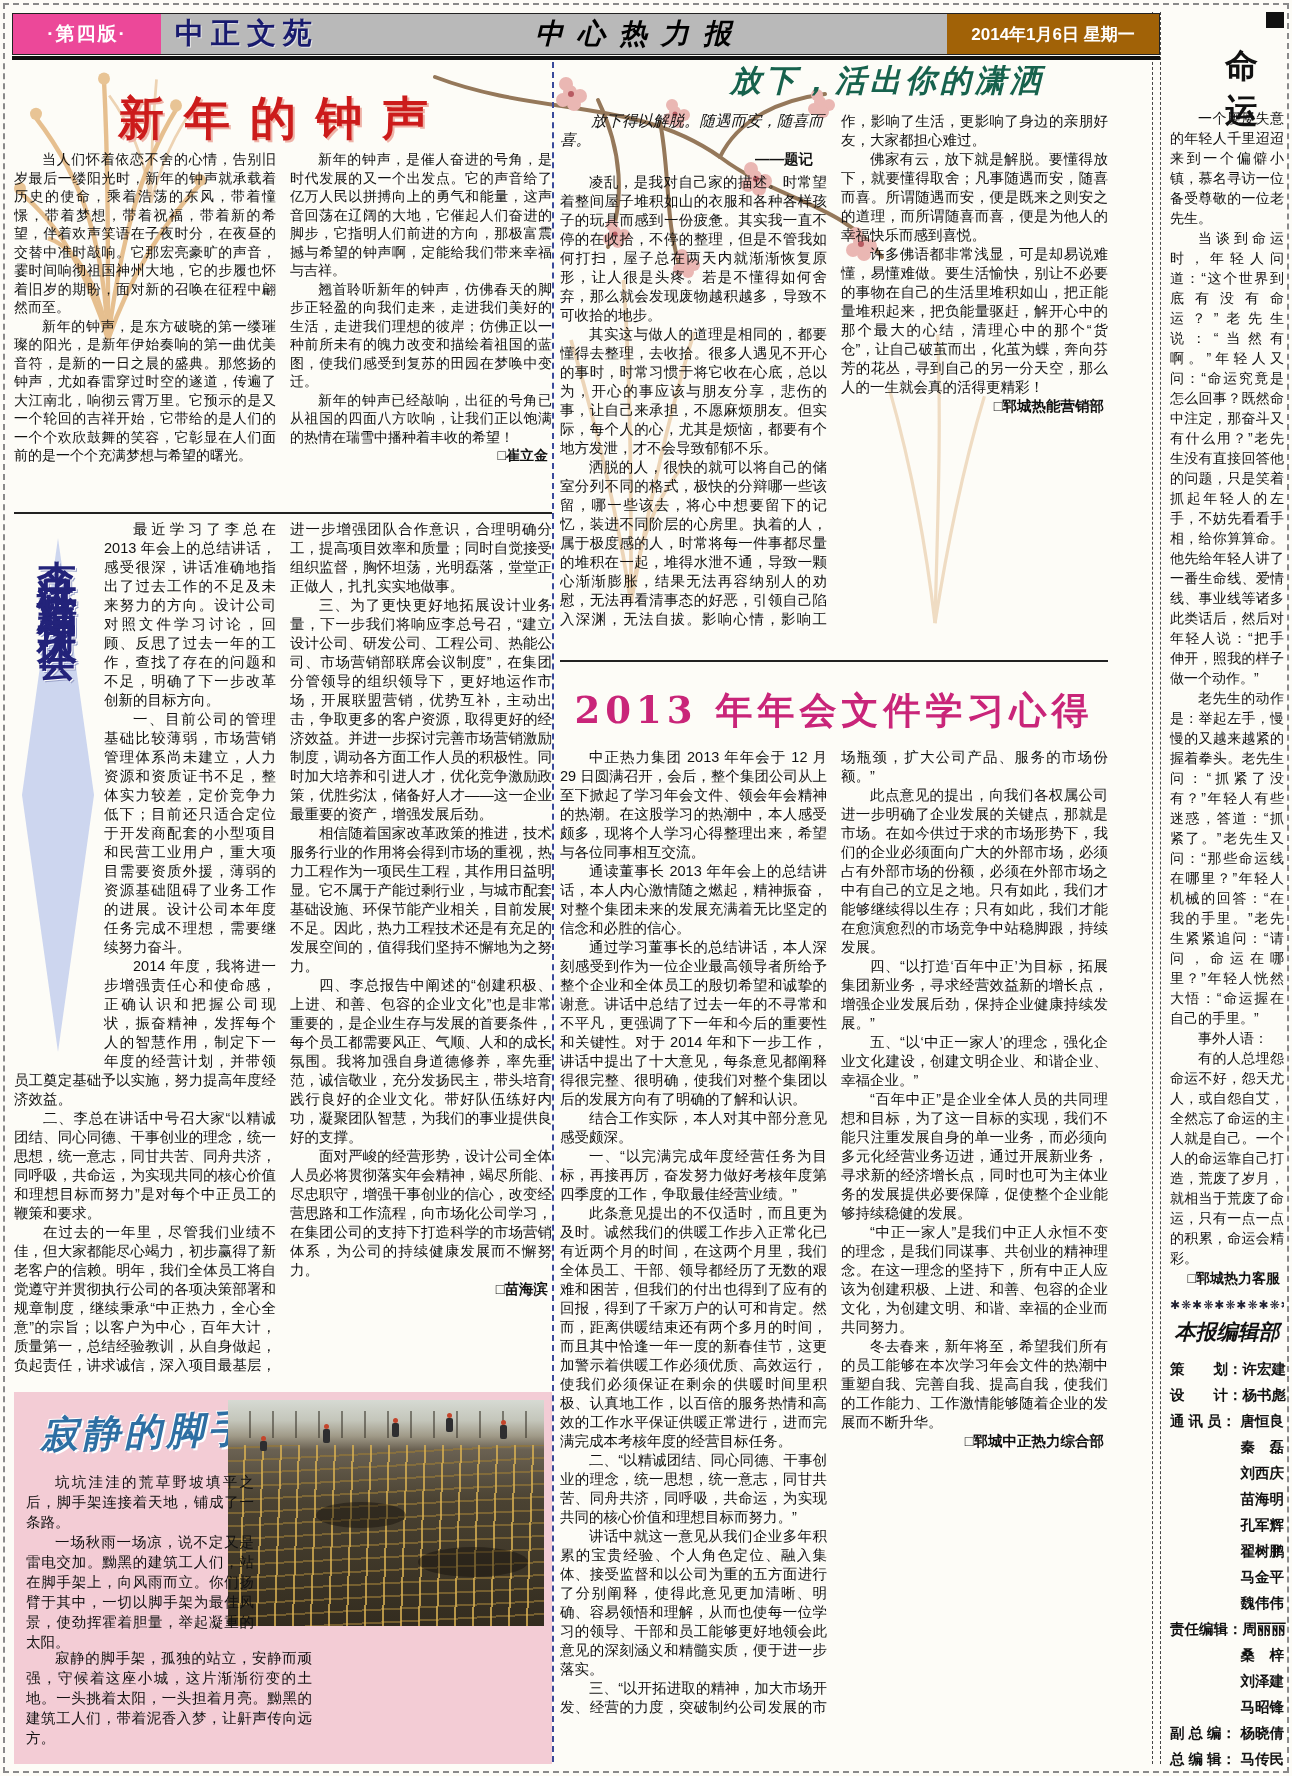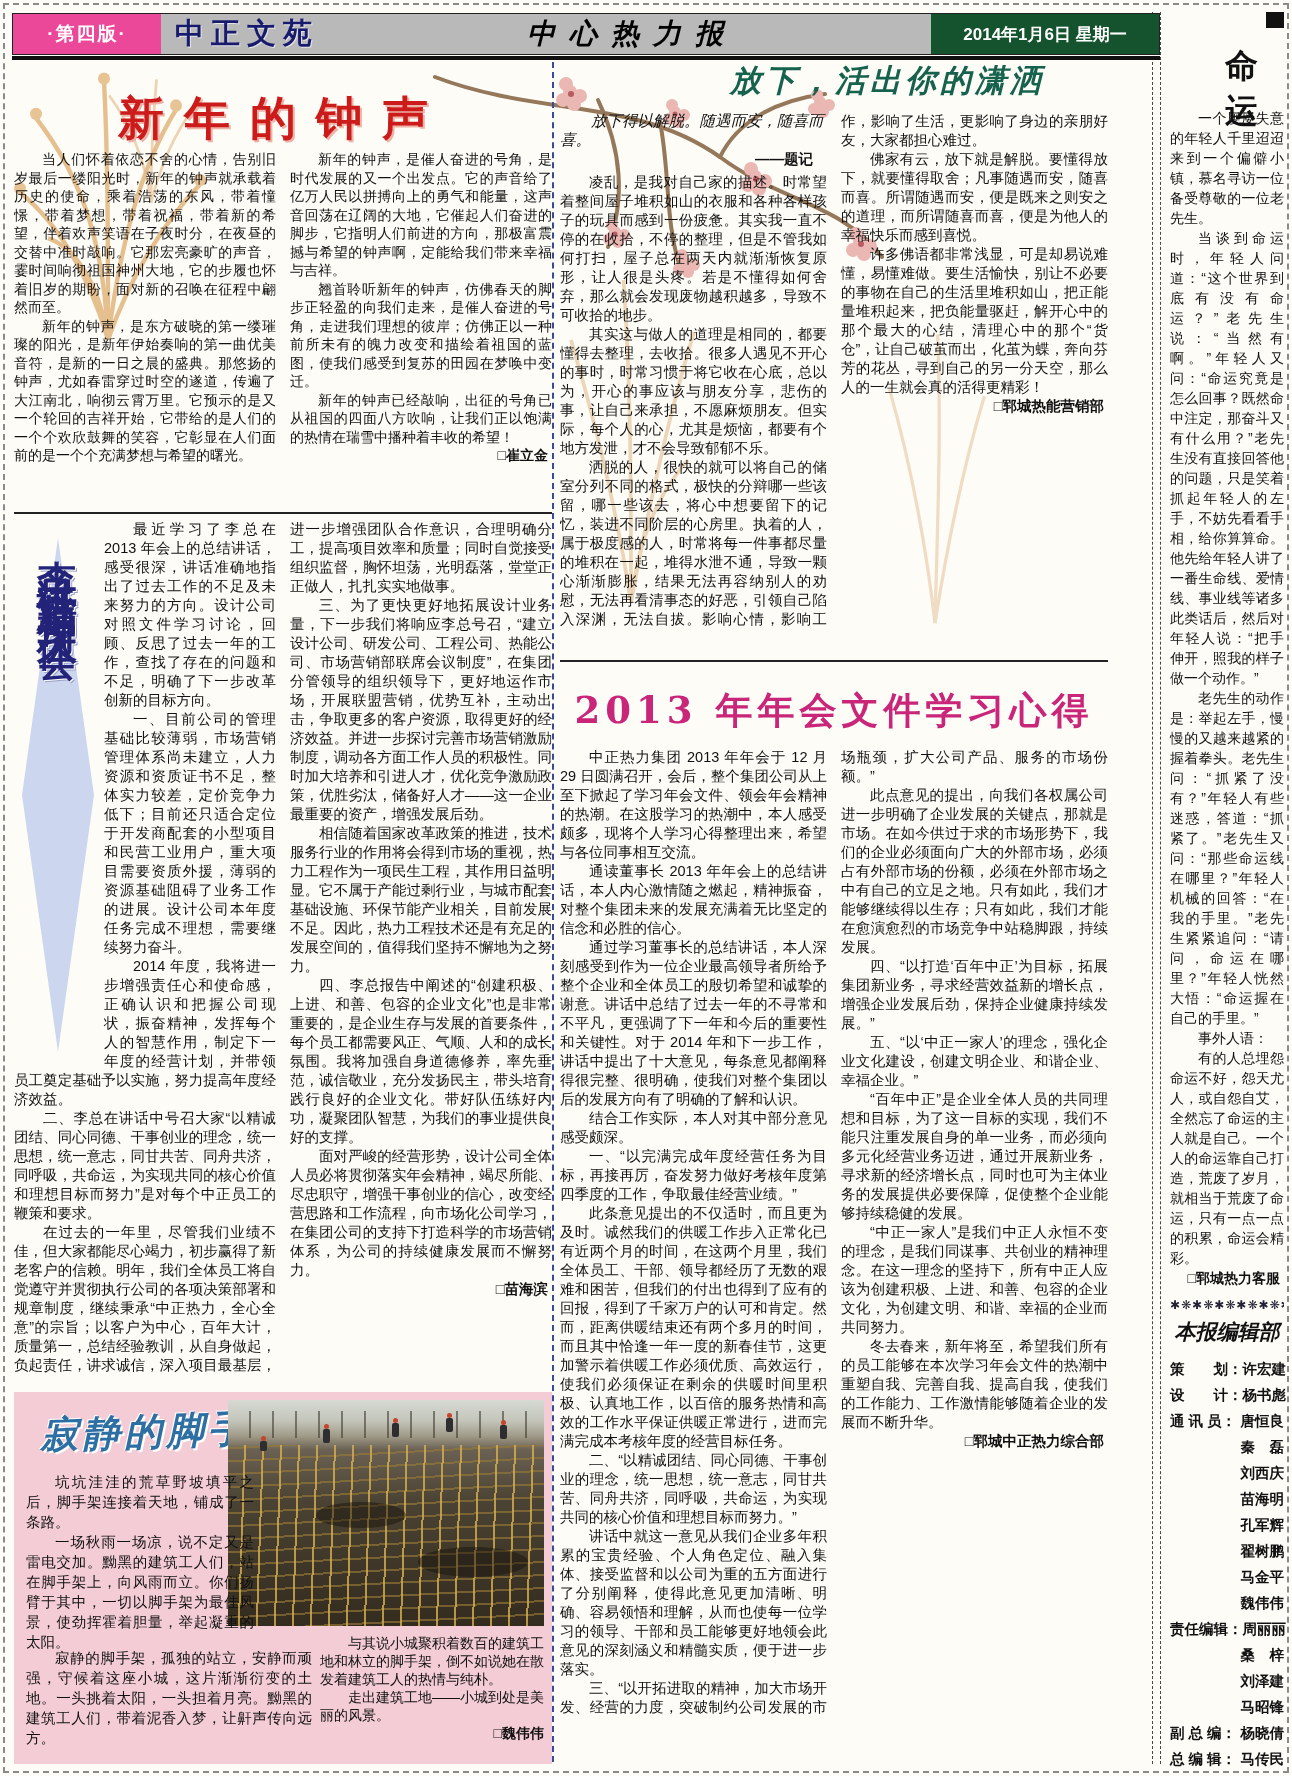--- a/index.html
+++ b/index.html
@@ -7,21 +7,21 @@
     width:1292px;height:1776px;position:relative;background:#fdfcf7;
     font-family:"Liberation Sans","DejaVu Sans",sans-serif;color:#111;
     overflow:hidden;
   }
   .page-border{position:absolute;inset:3px;border:2px dashed #8a8a8a;pointer-events:none;z-index:30;}
   
   .header{position:absolute;left:12px;top:13px;width:1146px;height:40px;background:#b9b9b9;border:1px solid #222;display:flex;align-items:stretch;z-index:5;}
   .edition-box{background:#ec4899;color:#fff;width:148px;display:flex;align-items:center;justify-content:center;font-size:19px;font-weight:bold;letter-spacing:2px;}
   .section-title{display:flex;align-items:center;padding:16px 14px;font-size:29px;font-weight:900;color:#181a6e;letter-spacing:7px;font-family:"Liberation Serif","DejaVu Serif",serif;text-shadow:1px 1px 0 #e6e6e6;}
   .masthead{flex:1;display:flex;align-items:center;justify-content:center;font-size:28px;font-weight:900;font-style:italic;letter-spacing:14px;font-family:"DejaVu Serif","Liberation Serif",serif;color:#000;}
-  .date-box{background:#14532d;color:#fff;width:228px;display:flex;align-items:center;justify-content:center;font-size:17px;font-weight:bold;}
+  .date-box{background:#a16207;color:#fff;width:212px;display:flex;align-items:center;justify-content:center;font-size:17px;font-weight:bold;}
   .header-rule{position:absolute;left:12px;top:56px;width:1148px;height:4px;background:#101010;z-index:5;}
   .corner-mark{position:absolute;left:1266px;top:12px;width:18px;height:16px;background:#111;z-index:6;}
   
   .vsep{position:absolute;left:552px;top:62px;width:0;height:1700px;border-left:2px dashed #3a4a9a;z-index:4;}
   .vsep2a{position:absolute;left:1152px;top:12px;width:0;height:1752px;border-left:1px dashed #444;z-index:4;}
   .vsep2b{position:absolute;left:1160px;top:12px;width:0;height:1752px;border-left:1px dashed #444;z-index:4;}
   .hrule{position:absolute;height:2px;background:#222;z-index:4;}
   
   .para{margin:0;text-indent:2em;text-align:justify;}
   .author{text-align:right;font-weight:bold;padding-right:4px;}
@@ -203,21 +203,21 @@
 <div class="hrule" style="left:14px;top:512px;width:538px;"></div>
 <div class="hrule" style="left:560px;top:660px;width:548px;"></div>
 
 <div class="art-bell">
   <div class="bell-title">新年的钟声</div>
   <div class="bell-body cols2">
     <div>
         <p class="para">当人们怀着依恋不舍的心情，告别旧岁最后一缕阳光时，新年的钟声就承载着历史的使命，乘着浩荡的东风，带着憧憬，带着梦想，带着祝福，带着新的希望，伴着欢声笑语在子夜时分，在夜昼的交替中准时敲响。它那宏亮豪旷的声音，霎时间响彻祖国神州大地，它的步履也怀着旧岁的期盼，面对新的召唤在征程中翩然而至。</p>
         <p class="para">新年的钟声，是东方破晓的第一缕璀璨的阳光，是新年伊始奏响的第一曲优美音符，是新的一日之晨的盛典。那悠扬的钟声，尤如春雷穿过时空的遂道，传遍了大江南北，响彻云霄万里。它预示的是又一个轮回的吉祥开始，它带给的是人们的一个个欢欣鼓舞的笑容，它彰显在人们面前的是一个个充满梦想与希望的曙光。</p>
         <p class="para">新年的钟声，是催人奋进的号角，是时代发展的又一个出发点。它的声音给了亿万人民以拼搏向上的勇气和能量，这声音回荡在辽阔的大地，它催起人们奋进的脚步，它指明人们前进的方向，那极富震撼与希望的钟声啊，定能给我们带来幸福与吉祥。</p>
-        <p class="para">翘首聆听新年的钟声，仿佛春天的脚步正轻盈的向我们走来，是催人奋进的号角，走进我们理想的彼岸；仿佛正以一种前所未有的魄力改变和描绘着祖国的蓝图，使我们感受到复苏的田园在梦唤中变迁。</p>
+        <p class="para">翘首聆听新年的钟声，仿佛春天的脚步正轻盈的向我们走来，走进我们美好的生活，走进我们理想的彼岸；仿佛正以一种前所未有的魄力改变和描绘着祖国的蓝图，使我们感受到复苏的田园在梦唤中变迁。</p>
         <p class="para">新年的钟声已经敲响，出征的号角已从祖国的四面八方吹响，让我们正以饱满的热情在瑞雪中播种着丰收的希望！</p>
       </div>
     <div class="author">□崔立金</div>
   </div>
 </div>
 
 <div class="art-fangxia">
   <div class="fx-title">放下，活出你的潇洒</div>
   <div class="fx-body">
     <div class="epigraph">放下得以解脱。随遇而安，随喜而喜。</div>
@@ -373,20 +373,13 @@
     <div class="worker" style="left:86%;top:11%;"></div>
     <div class="worker" style="left:10%;top:18%;height:10px;"></div>
   </div>
   <div class="sc-left">
       <p class="para">坑坑洼洼的荒草野坡填平之后，脚手架连接着天地，铺成了一条路。</p>
       <p class="para">一场秋雨一场凉，说不定又是雷电交加。黝黑的建筑工人们，站在脚手架上，向风雨而立。你们扬臂于其中，一切以脚手架为最佳风景，使劲挥霍着胆量，举起凝重的太阳。</p>
     </div>
   <div class="sc-bottom-left">
       <p class="para">寂静的脚手架，孤独的站立，安静而顽强，守候着这座小城，这片渐渐衍变的土地。一头挑着太阳，一头担着月亮。黝黑的建筑工人们，带着泥香入梦，让鼾声传向远方。</p>
     </div>
-  <div class="sc-bottom-right">
-    <div>
-        <p class="para">与其说小城聚积着数百的建筑工地和林立的脚手架，倒不如说她在散发着建筑工人的热情与纯朴。</p>
-        <p class="para">走出建筑工地——小城到处是美丽的风景。</p>
-      </div>
-    <div class="sc-author">□魏伟伟</div>
-  </div>
 </div>
 
 </body></html>

